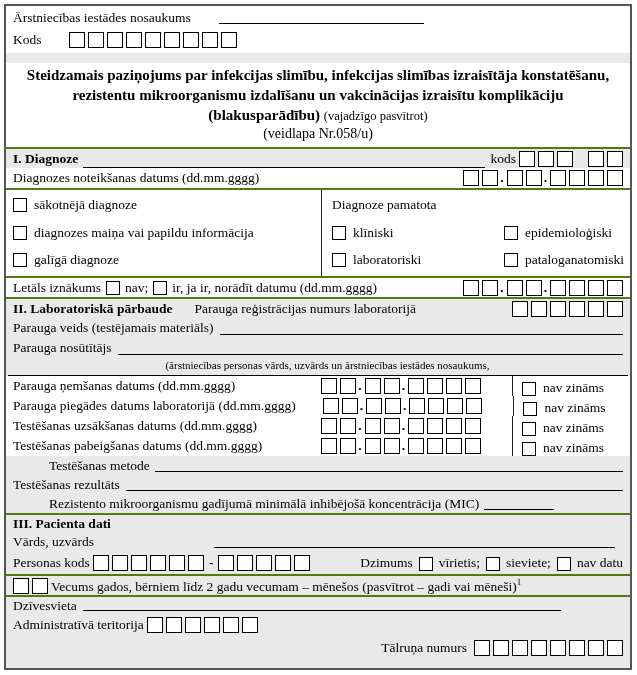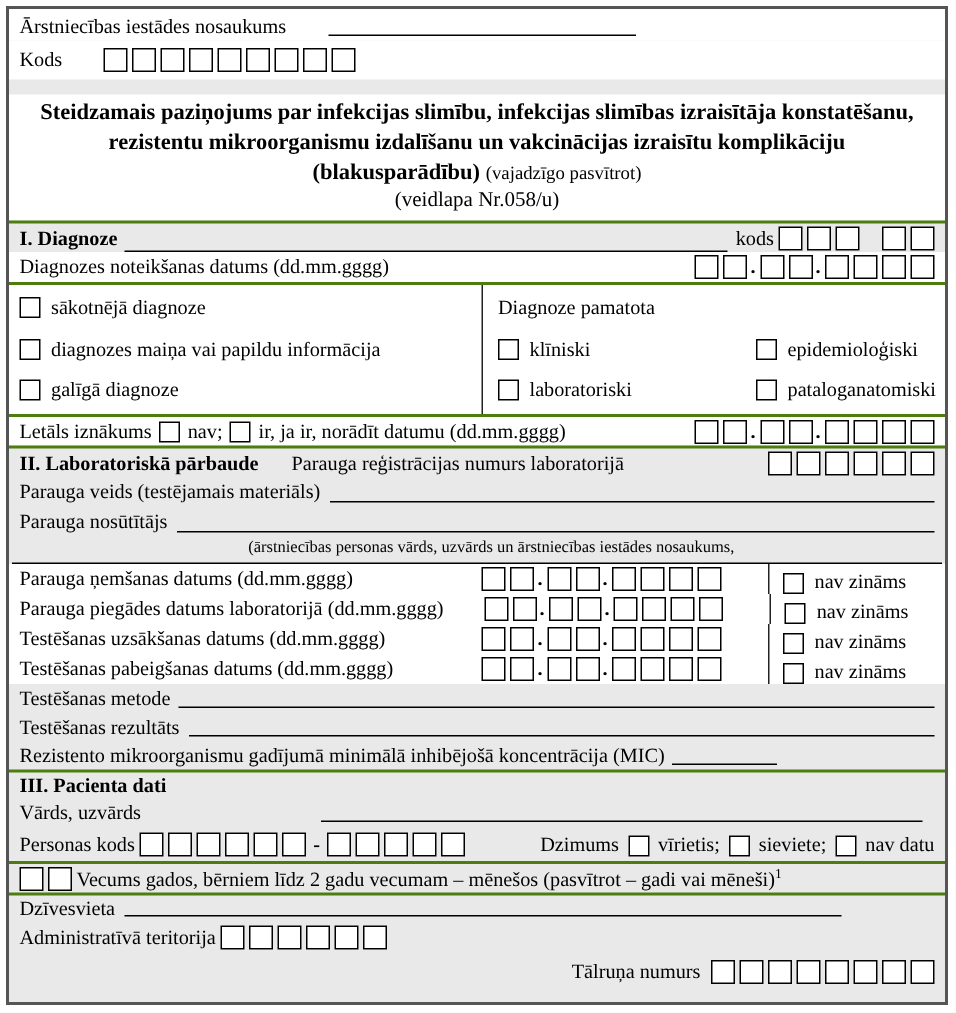--- a/index.html
+++ b/index.html
@@ -47,21 +47,21 @@
   .s2-hdr .mid { margin-left: 22px; }
   .line-row { height: 20px; }
   .line-row .wl { flex: 1; margin-left: 6px; }
   .note-row { height: 14px; justify-content: center; }
   .note-row2 { height: 15px; justify-content: center; }
   .wl-full { height: 4px; border-bottom: 1px solid #000; margin: 0 2px; }
 
   .drow { height: 20px; padding-right: 0; }
   .navcol { width: 118px; border-left: 1px solid #222; margin-left: 7px; padding-left: 9px; display: flex; gap: 7px; align-items: flex-end; align-self: stretch; white-space: nowrap; }
 
-  .mic-row { height: 19px; }
+  .mic-row { height: 19px; margin-left: 36px; }
   .mic-row .wl { flex: 0 0 70px; margin-left: 5px; }
   .s3-hdr { height: 19px; }
   .vards-row { height: 19px; }
   .vards-row .wl { flex: 1; margin-left: 120px; margin-right: 8px; }
   .pk-row { height: 23px; }
   .pk-sep { margin: 0 2px 0 5px; font-weight: bold; }
   .dzimums-grp { margin-left: auto; display: flex; align-items: flex-end; gap: 6px; white-space: nowrap; }
   .vecums-row { height: 21px; }
   .vecums-row .boxes { margin-right: 3px; }
   .dzives-row { height: 19px; }

